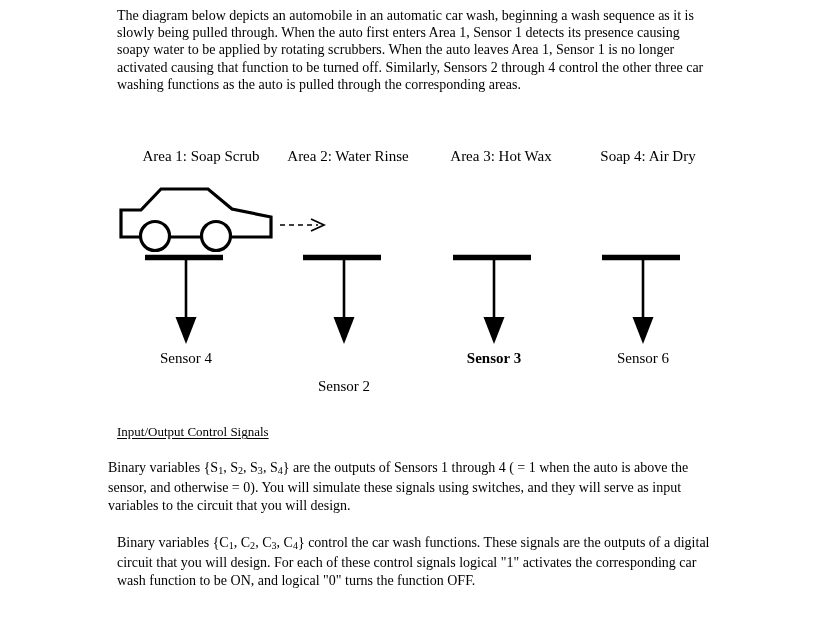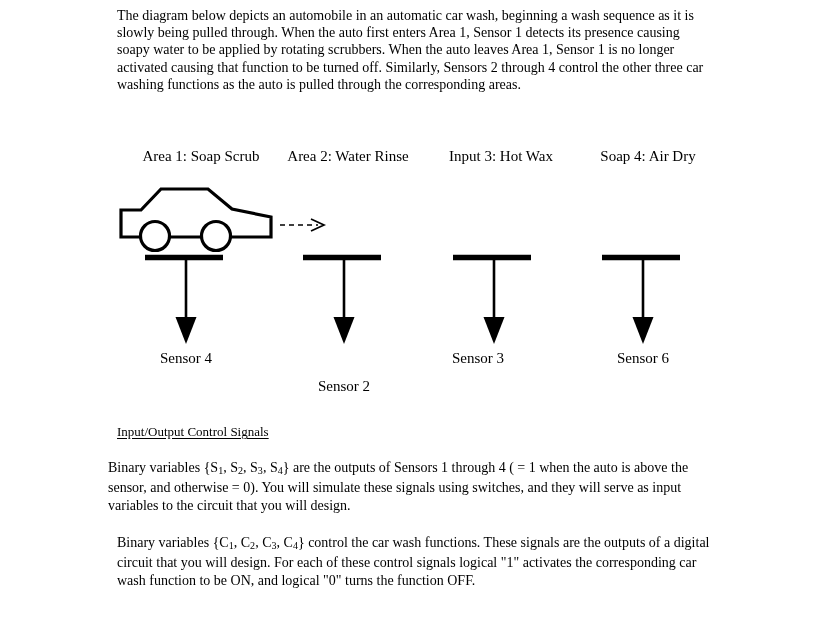--- a/index.html
+++ b/index.html
@@ -63,21 +63,21 @@
 
   
   #area-label-1   { left: 201px; }
   #area-label-2   { left: 348px; }
   #area-label-3   { left: 501px; }
   #area-label-4   { left: 648px; }
 
   
   #sensor-label-1 { left: 186px; }
   #sensor-label-2 { left: 344px; margin-top: 28px; }
-  #sensor-label-3 { left: 478px; }
+  #sensor-label-3 { left: 494px; font-weight: bold; }
   #sensor-label-4 { left: 643px; }
 
   sub { font-size: 0.72em; vertical-align: -0.22em; }
 </style>
 </head>
 <body>
 
 <div class="para" id="intro-paragraph">The diagram below depicts an automobile in an automatic car wash, beginning a wash sequence as it is slowly being pulled through.  When the auto first enters Area 1, Sensor 1 detects its presence causing soapy water to be applied by rotating scrubbers.  When the auto leaves Area 1, Sensor 1 is no longer activated causing that function to be turned off. Similarly, Sensors 2 through 4 control the other three car washing functions as the auto is pulled through the corresponding areas.</div>
 
 <svg id="carwash-diagram" viewBox="0 0 813 631" xmlns="http://www.w3.org/2000/svg">
@@ -121,21 +121,21 @@
 
   <g>
     <line x1="602" y1="257.5" x2="680" y2="257.5" stroke="#000000" stroke-width="5.5" stroke-linecap="butt"></line>
     <line x1="643" y1="258" x2="643" y2="320" stroke="#000000" stroke-width="2.6"></line>
     <polygon points="632.5,317 653.5,317 643,344" fill="#000000"></polygon>
   </g>
 </svg>
 
 <div class="area-label" id="area-label-1">Area 1: Soap Scrub</div>
 <div class="area-label" id="area-label-2">Area 2: Water Rinse</div>
-<div class="area-label" id="area-label-3">Input 3: Hot Wax</div>
+<div class="area-label" id="area-label-3">Area 3: Hot Wax</div>
 <div class="area-label" id="area-label-4">Soap 4: Air Dry</div>
 
 <div class="sensor-label" id="sensor-label-1">Sensor 4</div>
 <div class="sensor-label" id="sensor-label-2">Sensor 2</div>
 <div class="sensor-label" id="sensor-label-3">Sensor 3</div>
 <div class="sensor-label" id="sensor-label-4">Sensor 6</div>
 
 <div class="section-heading">Input/Output Control Signals</div>
 
 <div class="para" id="signals-para-s">Binary variables {S<sub>1</sub>, S<sub>2</sub>, S<sub>3</sub>, S<sub>4</sub>} are the outputs of  Sensors 1 through 4 ( = 1 when the auto is above the sensor, and otherwise = 0).  You will simulate these signals using switches, and they will serve as input variables to the circuit that you will design.</div>

